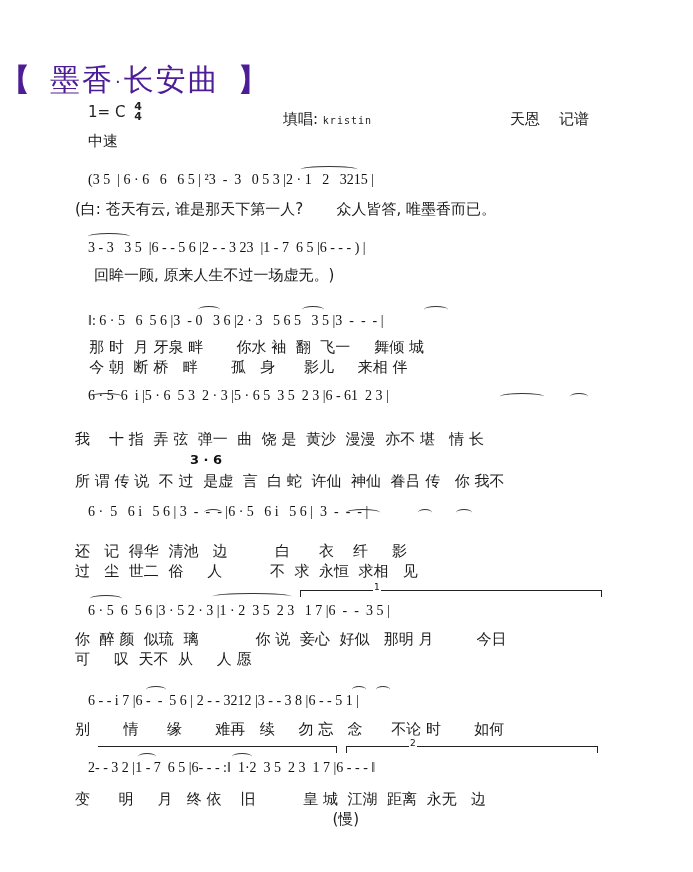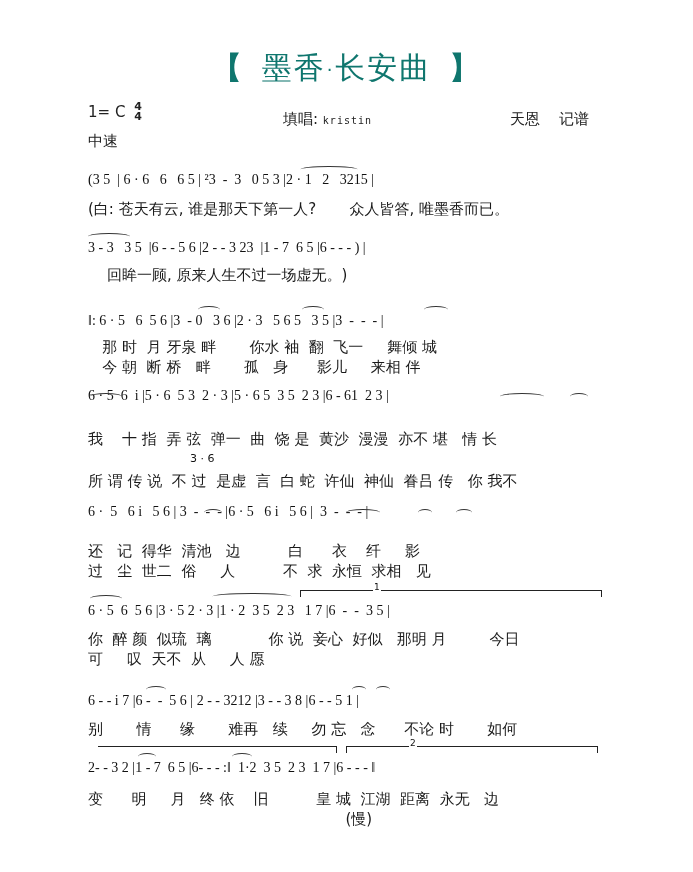--- a/index.html
+++ b/index.html
@@ -1,41 +1,41 @@
 <!DOCTYPE html>
 <html><head>
 <meta charset="utf-8">
 <style>
   html, body { margin: 0; padding: 0; background: #ffffff; }
   body { width: 693px; height: 872px; position: relative; overflow: hidden;
          font-family: "DejaVu Sans", "Liberation Sans", sans-serif; color: #111; }
-  .title { position: absolute; top: 48px; left: 0; width: 693px; text-align: center;
-           font-size: 30px; color: #0f766e; letter-spacing: 2px; font-weight: 500; }
+  .title { position: absolute; top: 60px; left: 0; width: 693px; 
+           font-size: 30px; color: #4c1d95; letter-spacing: 2px; font-weight: 500; }
   .title .br { font-weight: 900; font-size: 30px; }
   .title .br.l { margin-right: 18px; }
   .title .br.r { margin-left: 18px; }
   .title .dot { font-size: 18px; vertical-align: middle; margin: 0 1px; }
   .meta { position: absolute; font-size: 15px; color: #222; }
   .key { top: 102px; left: 88px; }
   .timesig { display: inline-block; vertical-align: middle; font-size: 11px; line-height: 10px;
              text-align: center; margin-left: 4px; font-weight: bold; }
   .lyricist { top: 110px; left: 283px; }
   .lyricist .val { font-family: "DejaVu Sans Mono", monospace; font-size: 10px; letter-spacing: 1px; }
   .transcriber { top: 110px; left: 510px; }
   .tempo { top: 132px; left: 88px; }
 
   .line { position: absolute; left: 88px; width: 520px; font-size: 14px; font-weight: 500;
           white-space: pre; font-family: Liberation Serif, serif; color: #111; }
-  .lyr { position: absolute; left: 88px; font-size: 15px; white-space: pre; color: #1a1a1a;
+  .lyr { position: absolute; left: 75px; font-size: 15px; white-space: pre; color: #1a1a1a;
          font-family: "DejaVu Sans", sans-serif; }
   .bracket { position: absolute; border-top: 1px solid #222; height: 6px; }
   .bracket.lft { border-left: 1px solid #222; }
   .bracket.rgt { border-right: 1px solid #222; }
   .bracket .num { position: absolute; top: -9px; font-size: 9px; background: #fff; padding: 0 1px; }
-  .small-note { position: absolute; font-size: 11px; font-weight: normal; }
+  .small-note { position: absolute; font-size: 13px; font-weight: bold; }
   .arc { position: absolute; border-top: 1.4px solid #333; border-radius: 50% 50% 0 0; height: 6px; }
 </style>
 </head>
 <body>
 
 <div class="title">
   <span class="br l">【</span><span>墨香</span><span class="dot">·</span><span>长安曲</span><span class="br r">】</span>
 </div>
 
 <div class="meta key">

